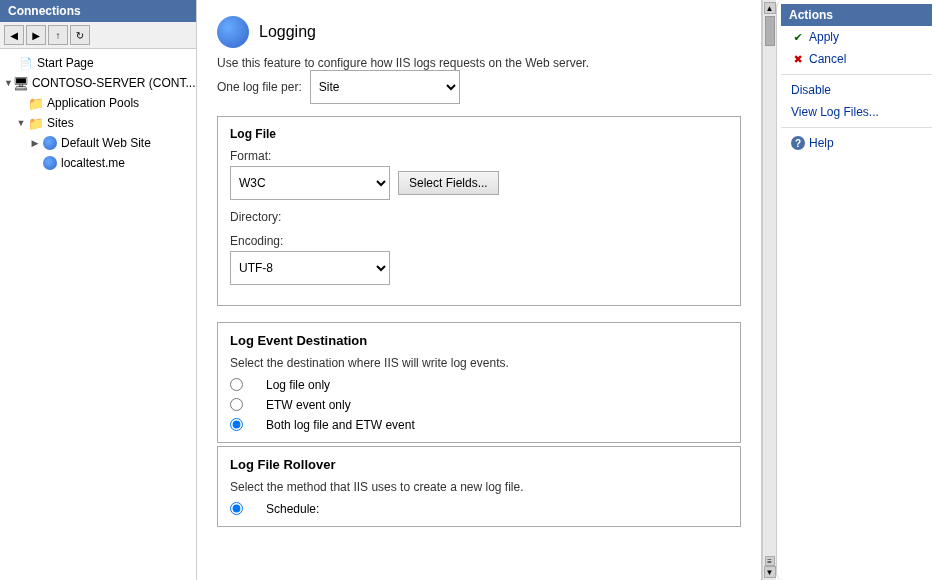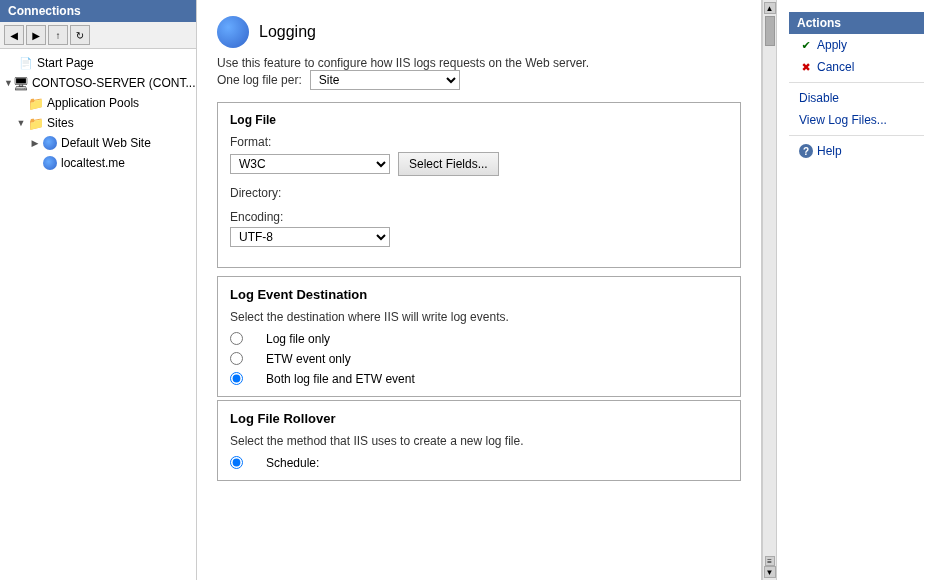--- a/index.html
+++ b/index.html
@@ -126,41 +126,41 @@
     .form-row {
       margin-bottom: 10px;
     }
     .form-label {
       display: block;
       margin-bottom: 3px;
       font-size: 12px;
       color: #333;
     }
     .form-select {
-      height: 20px;
+      height: 34px;
       font-size: 12px;
       border: 1px solid #aaa;
       background: #fff;
       padding: 0 4px;
     }
     .section-title {
       font-size: 13px;
       font-weight: bold;
       margin-bottom: 8px;
       color: #000;
     }
     .section-desc {
       font-size: 12px;
       color: #333;
       margin-bottom: 8px;
     }
     .log-file-section {
       border: 1px solid #aaa;
       padding: 10px 12px;
-      margin-bottom: 8px;
+      margin-bottom: 16px;
     }
     .log-file-title {
       font-size: 12px;
       font-weight: bold;
       margin-bottom: 8px;
     }
     .format-row {
       display: flex;
       align-items: center;
       gap: 8px;
@@ -250,22 +250,23 @@
       position: absolute;
       top: 0;
     }
 
     
     .actions-panel {
       width: 160px;
       min-width: 160px;
       background: #fff;
       border-left: 1px solid #ccc;
-      padding: 12px;
+      padding: 4px;
       height: 100%;
+      border-radius: 7px;
     }
     .actions-header {
       background: #4a6fa5;
       color: #fff;
       padding: 4px 8px;
       font-weight: bold;
       font-size: 12px;
     }
     .action-item {
       display: flex;

